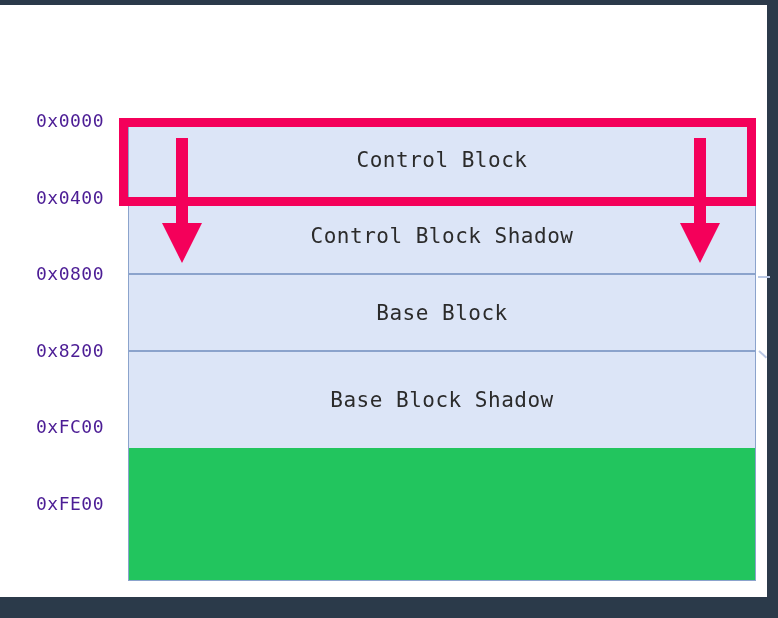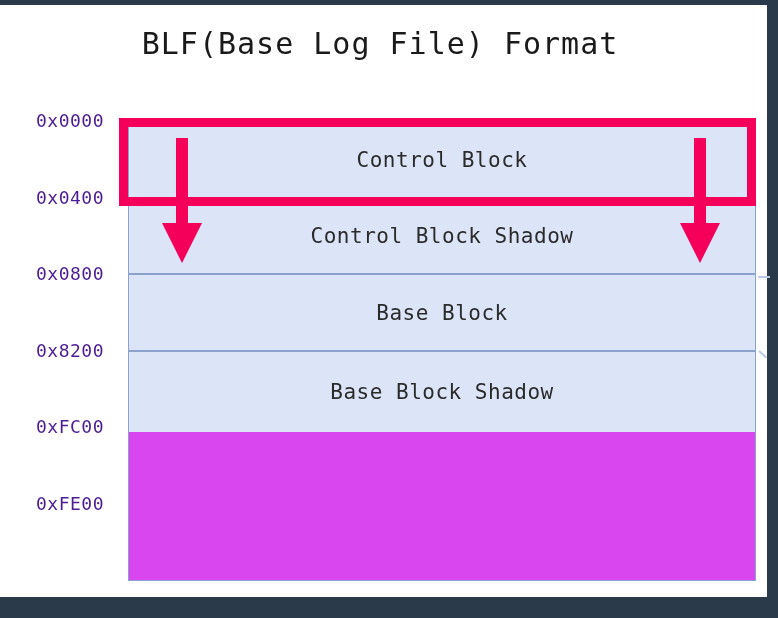--- a/index.html
+++ b/index.html
@@ -63,21 +63,21 @@
 
   
   #block-table {
     position: absolute;
     left: 128px;
     top: 121px;
     width: 628px;
     height: 460px;
     border: 1px solid #8ba3cc;
     box-sizing: border-box;
-    background: #d946ef;
+    background: #22c55e;
   }
   .block-row {
     position: absolute;
     left: 0;
     width: 100%;
     box-sizing: border-box;
     background: #dce5f7;
     border-bottom: 2px solid #8ba3cc;
     display: flex;
     align-items: center;
@@ -131,42 +131,41 @@
 </style>
 </head>
 <body>
 
 <div id="page">
 
   <div class="frame-bar" id="frame-top"></div>
   <div class="frame-bar" id="frame-bottom"></div>
   <div class="frame-bar" id="frame-right"></div>
 
-  <div id="diagram-title">BLF(Base Log File) Format</div>
 
   <div id="address-column">
       <div class="address-label" style="top: 110px;">0x0000</div>
       <div class="address-label" style="top: 187px;">0x0400</div>
       <div class="address-label" style="top: 263px;">0x0800</div>
       <div class="address-label" style="top: 340px;">0x8200</div>
       <div class="address-label" style="top: 416px;">0xFC00</div>
       <div class="address-label" style="top: 493px;">0xFE00</div>
     </div>
 
   <div id="block-table">
       <div class="block-row" style="top: 0px; height: 77px;">
         <span class="block-label">Control Block</span>
       </div>
       <div class="block-row" style="top: 77px; height: 76px;">
         <span class="block-label">Control Block Shadow</span>
       </div>
       <div class="block-row" style="top: 153px; height: 77px;">
         <span class="block-label">Base Block</span>
       </div>
-      <div class="block-row" style="top: 230px; height: 80px;">
+      <div class="block-row" style="top: 230px; height: 96px;">
         <span class="block-label">Base Block Shadow</span>
       </div>
     </div>
 
   <div id="highlight-rect"></div>
 
   <svg class="annot-arrow" id="arrow-left" viewBox="0 0 60 125">
     <path d="M24,0 L36,0 L36,85 L50,85 L30,125 L10,85 L24,85 Z" fill="#f4005a"></path>
   </svg>
 

